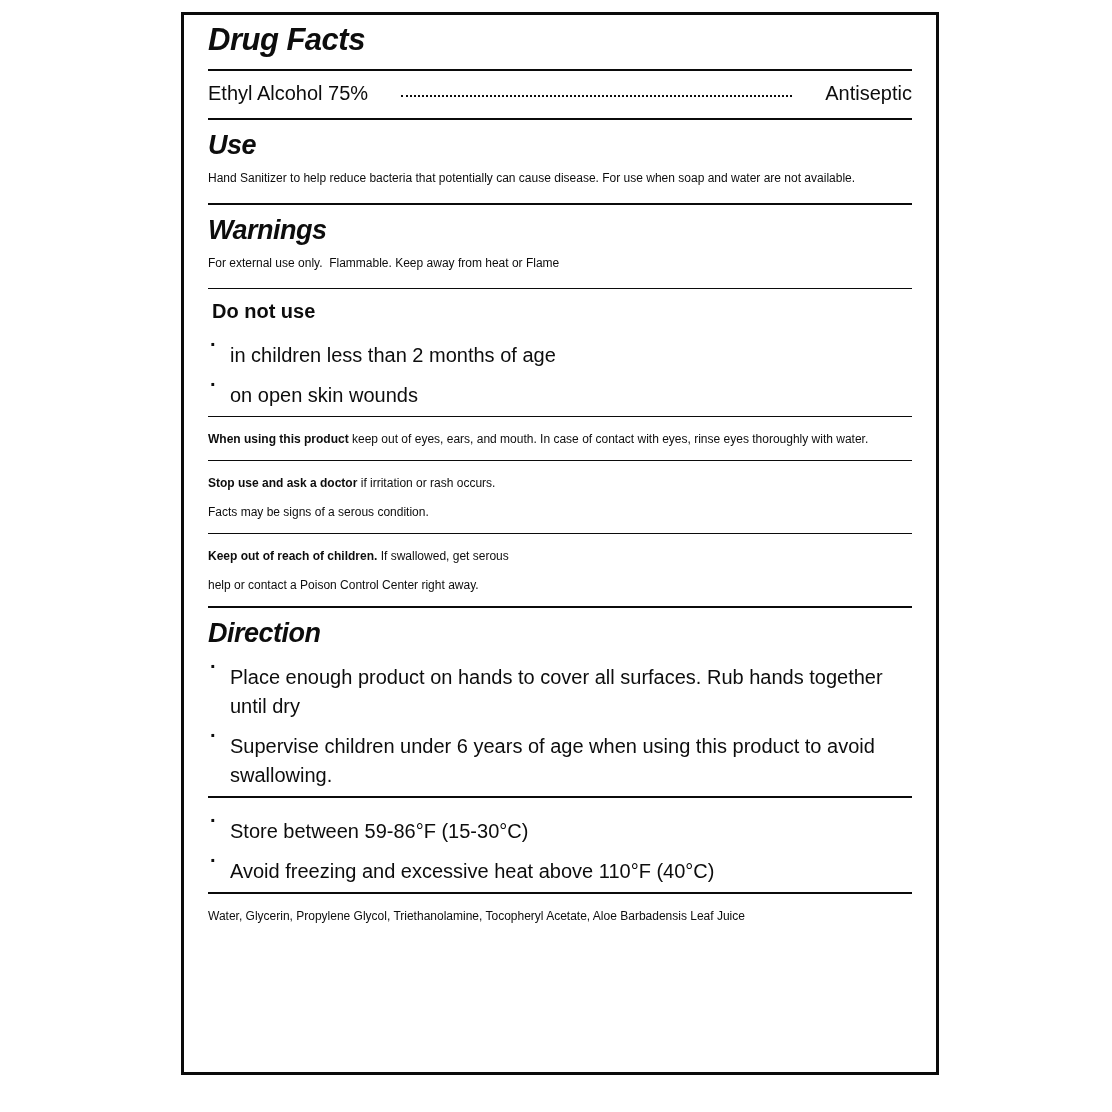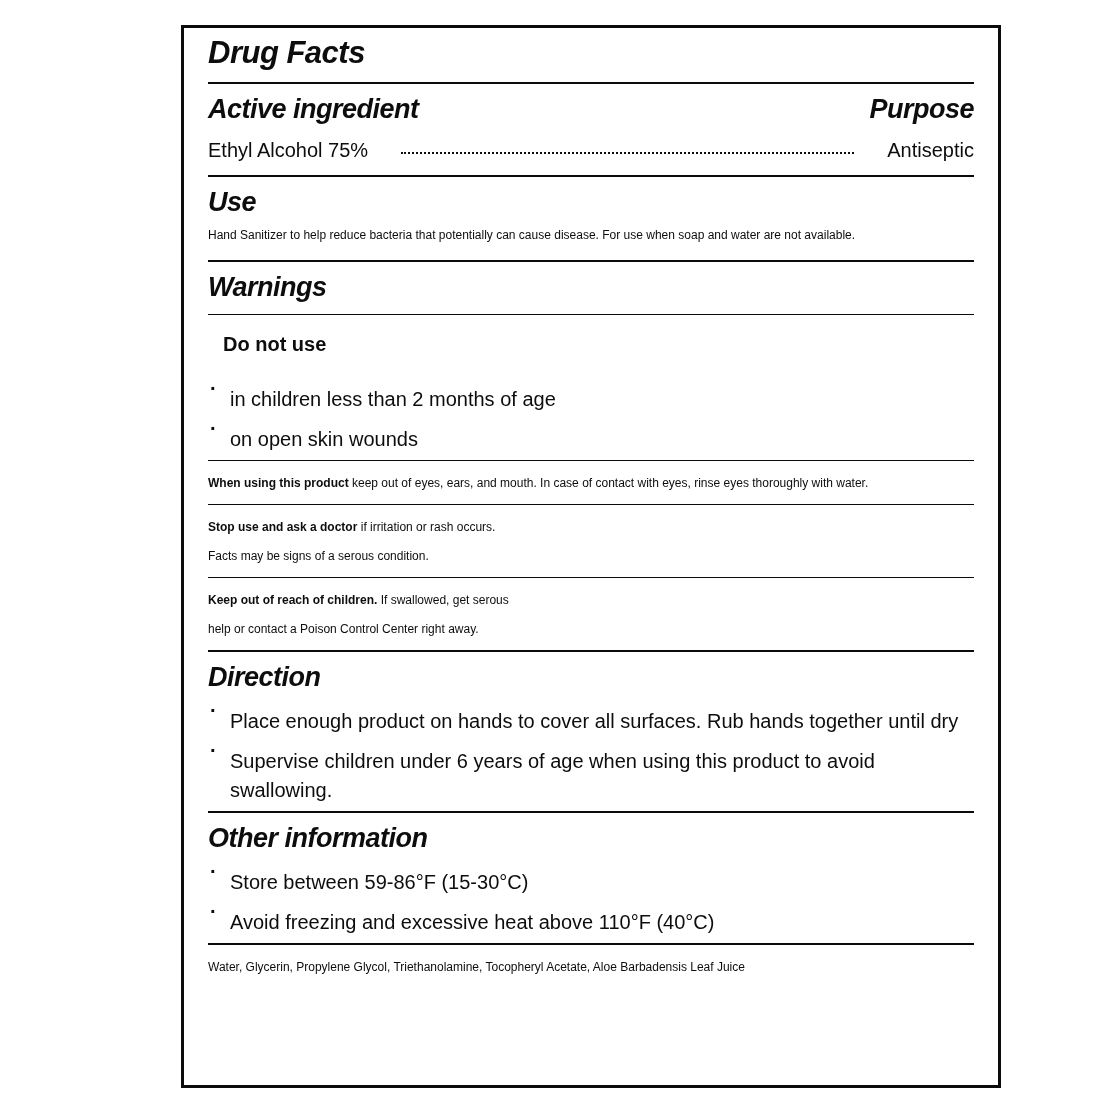--- a/index.html
+++ b/index.html
@@ -13,22 +13,22 @@
   }
   .page {
     position: relative;
     width: 1112px;
     height: 1112px;
     background: #ffffff;
   }
   .panel {
     position: absolute;
     left: 181px;
-    top: 25px;
-    width: 820px;
+    top: 12px;
+    width: 758px;
     height: 1063px;
     box-sizing: border-box;
     border: 3px solid #0b0b0b;
     padding: 6px 24px 0 24px;
     background: #ffffff;
     overflow: hidden;
   }
   .title {
     margin: 0;
     font-size: 31px;
@@ -54,21 +54,21 @@
   .rule.thin  { border-top-width: 1.8px; }
   .body, .bline {
     margin: 0;
     font-size: 12px;
     line-height: 29px;
     font-weight: 400;
   }
   .body.prewrap { white-space: pre-wrap; }
   .bold { font-weight: 700; }
   .subhead {
-    margin: 15px;
+    margin: 4px;
     font-size: 20px;
     line-height: 29px;
     font-weight: 700;
   }
   .ai-head {
     display: flex;
     justify-content: space-between;
     align-items: baseline;
   }
   .leader-row {
@@ -107,36 +107,33 @@
 </style>
 </head>
 <body>
 
 <div class="page">
   <div class="panel">
 
     <h1 class="title">Drug Facts</h1>
     <hr class="rule">
 
-    <div class="ai-head">
-      <span class="h2">Active ingredient</span>
-      <span class="h2">Purpose</span>
-    </div>
     <div class="leader-row">
       <span>Ethyl Alcohol 75%</span>
       <span class="leader"></span>
       <span>Antiseptic</span>
     </div>
     <hr class="rule">
 
     <h2 class="h2">Use</h2>
     <p class="body">Hand Sanitizer to help reduce bacteria that potentially can cause disease. For use when soap and water are not available.</p>
     <hr class="rule">
 
     <h2 class="h2">Warnings</h2>
+    <p class="body prewrap">For external use only.  Flammable. Keep away from heat or Flame</p>
     <hr class="rule thin">
 
     <p class="subhead">Do not use</p>
     <ul class="bullets">
       <li>
         <span class="dot">·</span>
         <span class="btext">in children less than 2 months of age</span>
       </li>
       <li>
         <span class="dot">·</span>
@@ -162,21 +159,20 @@
         <span class="dot">·</span>
         <span class="btext">Place enough product on hands to cover all surfaces. Rub hands together until dry</span>
       </li>
       <li>
         <span class="dot">·</span>
         <span class="btext">Supervise children under 6 years of age when using this product to avoid swallowing.</span>
       </li>
     </ul>
     <hr class="rule tight">
 
-    <h2 class="h2">Other information</h2>
     <ul class="bullets">
       <li>
         <span class="dot">·</span>
         <span class="btext">Store between 59-86°F (15-30°C)</span>
       </li>
       <li>
         <span class="dot">·</span>
         <span class="btext">Avoid freezing and excessive heat above 110°F (40°C)</span>
       </li>
     </ul>

